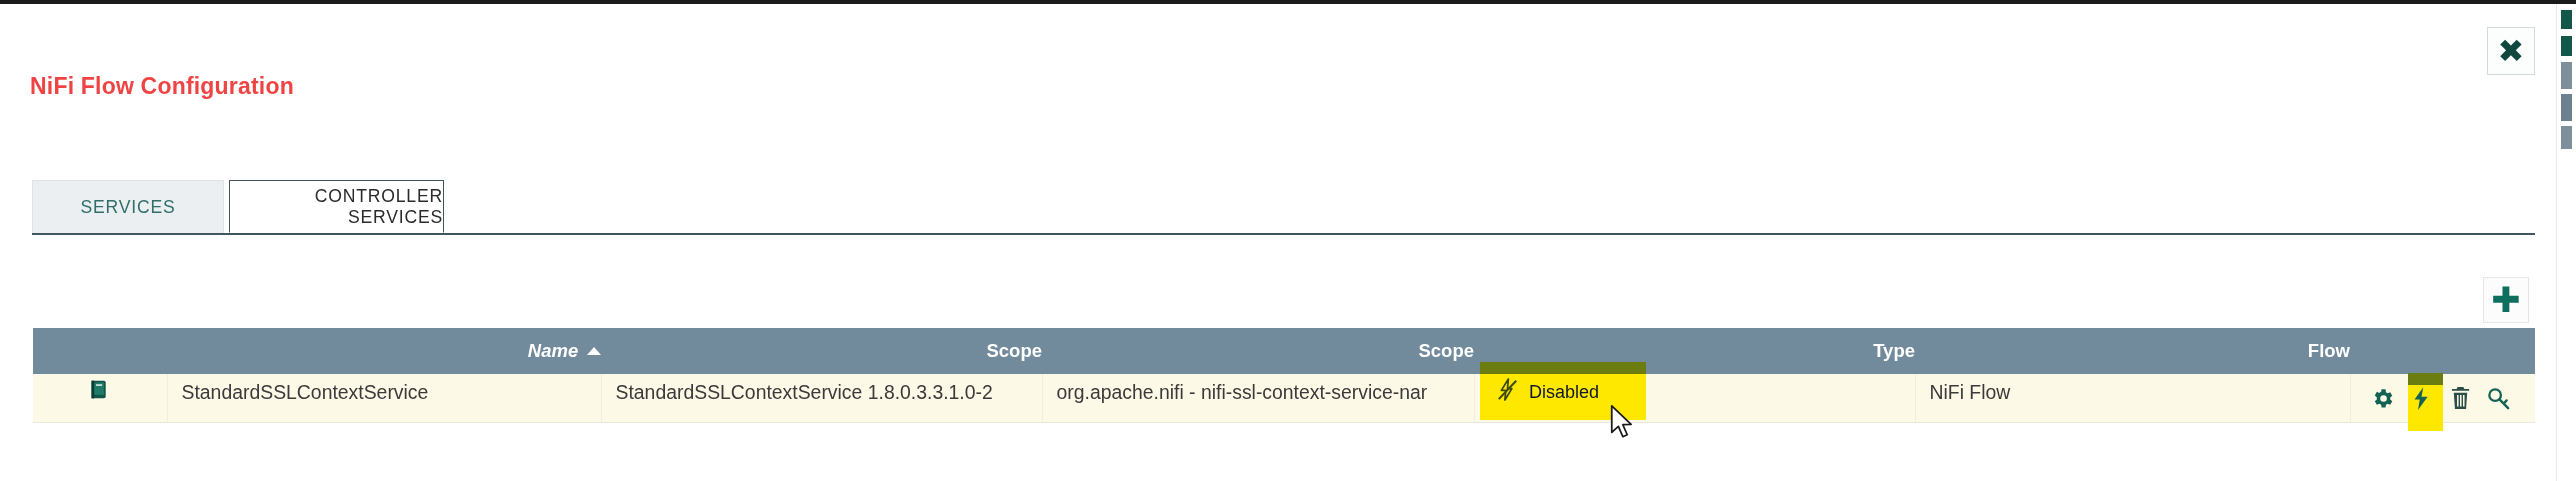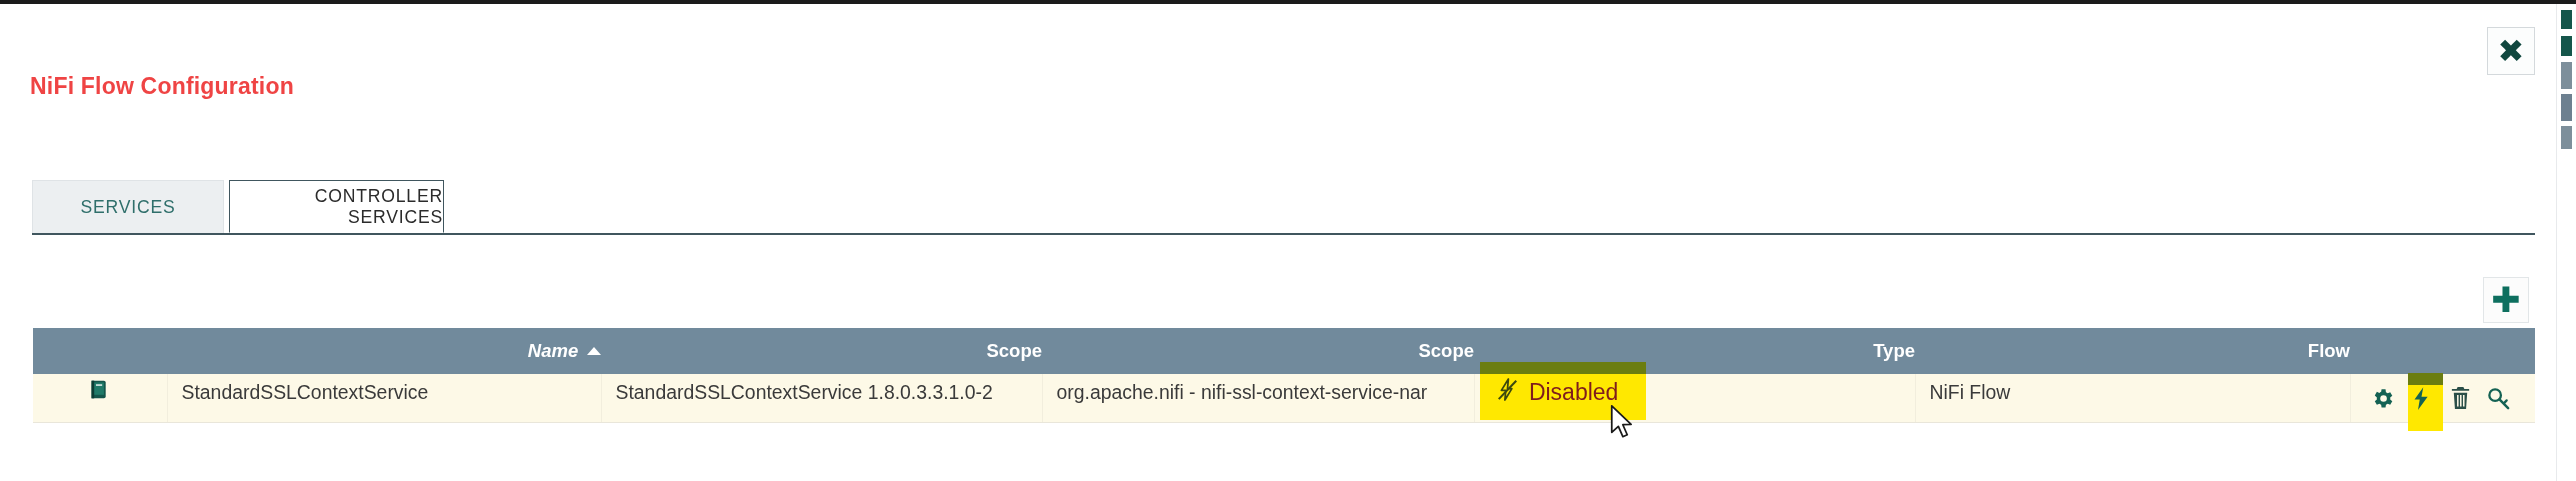--- a/index.html
+++ b/index.html
@@ -232,22 +232,22 @@
     position: relative;
     z-index: 3;
     display: flex;
     align-items: center;
     gap: 10.6px;
     height: 100%;
     padding-left: 8.8px;
     box-sizing: border-box;
   }
   .state-label {
-    font-size: 23px;
-    color: #7f1d1d;
+    font-size: 18px;
+    color: #0f172a;
   }
 
   
   .actions-cell {
     position: relative;
     overflow: visible !important;
     padding: 0 !important;
   }
   .actions-row {
     display: flex;

